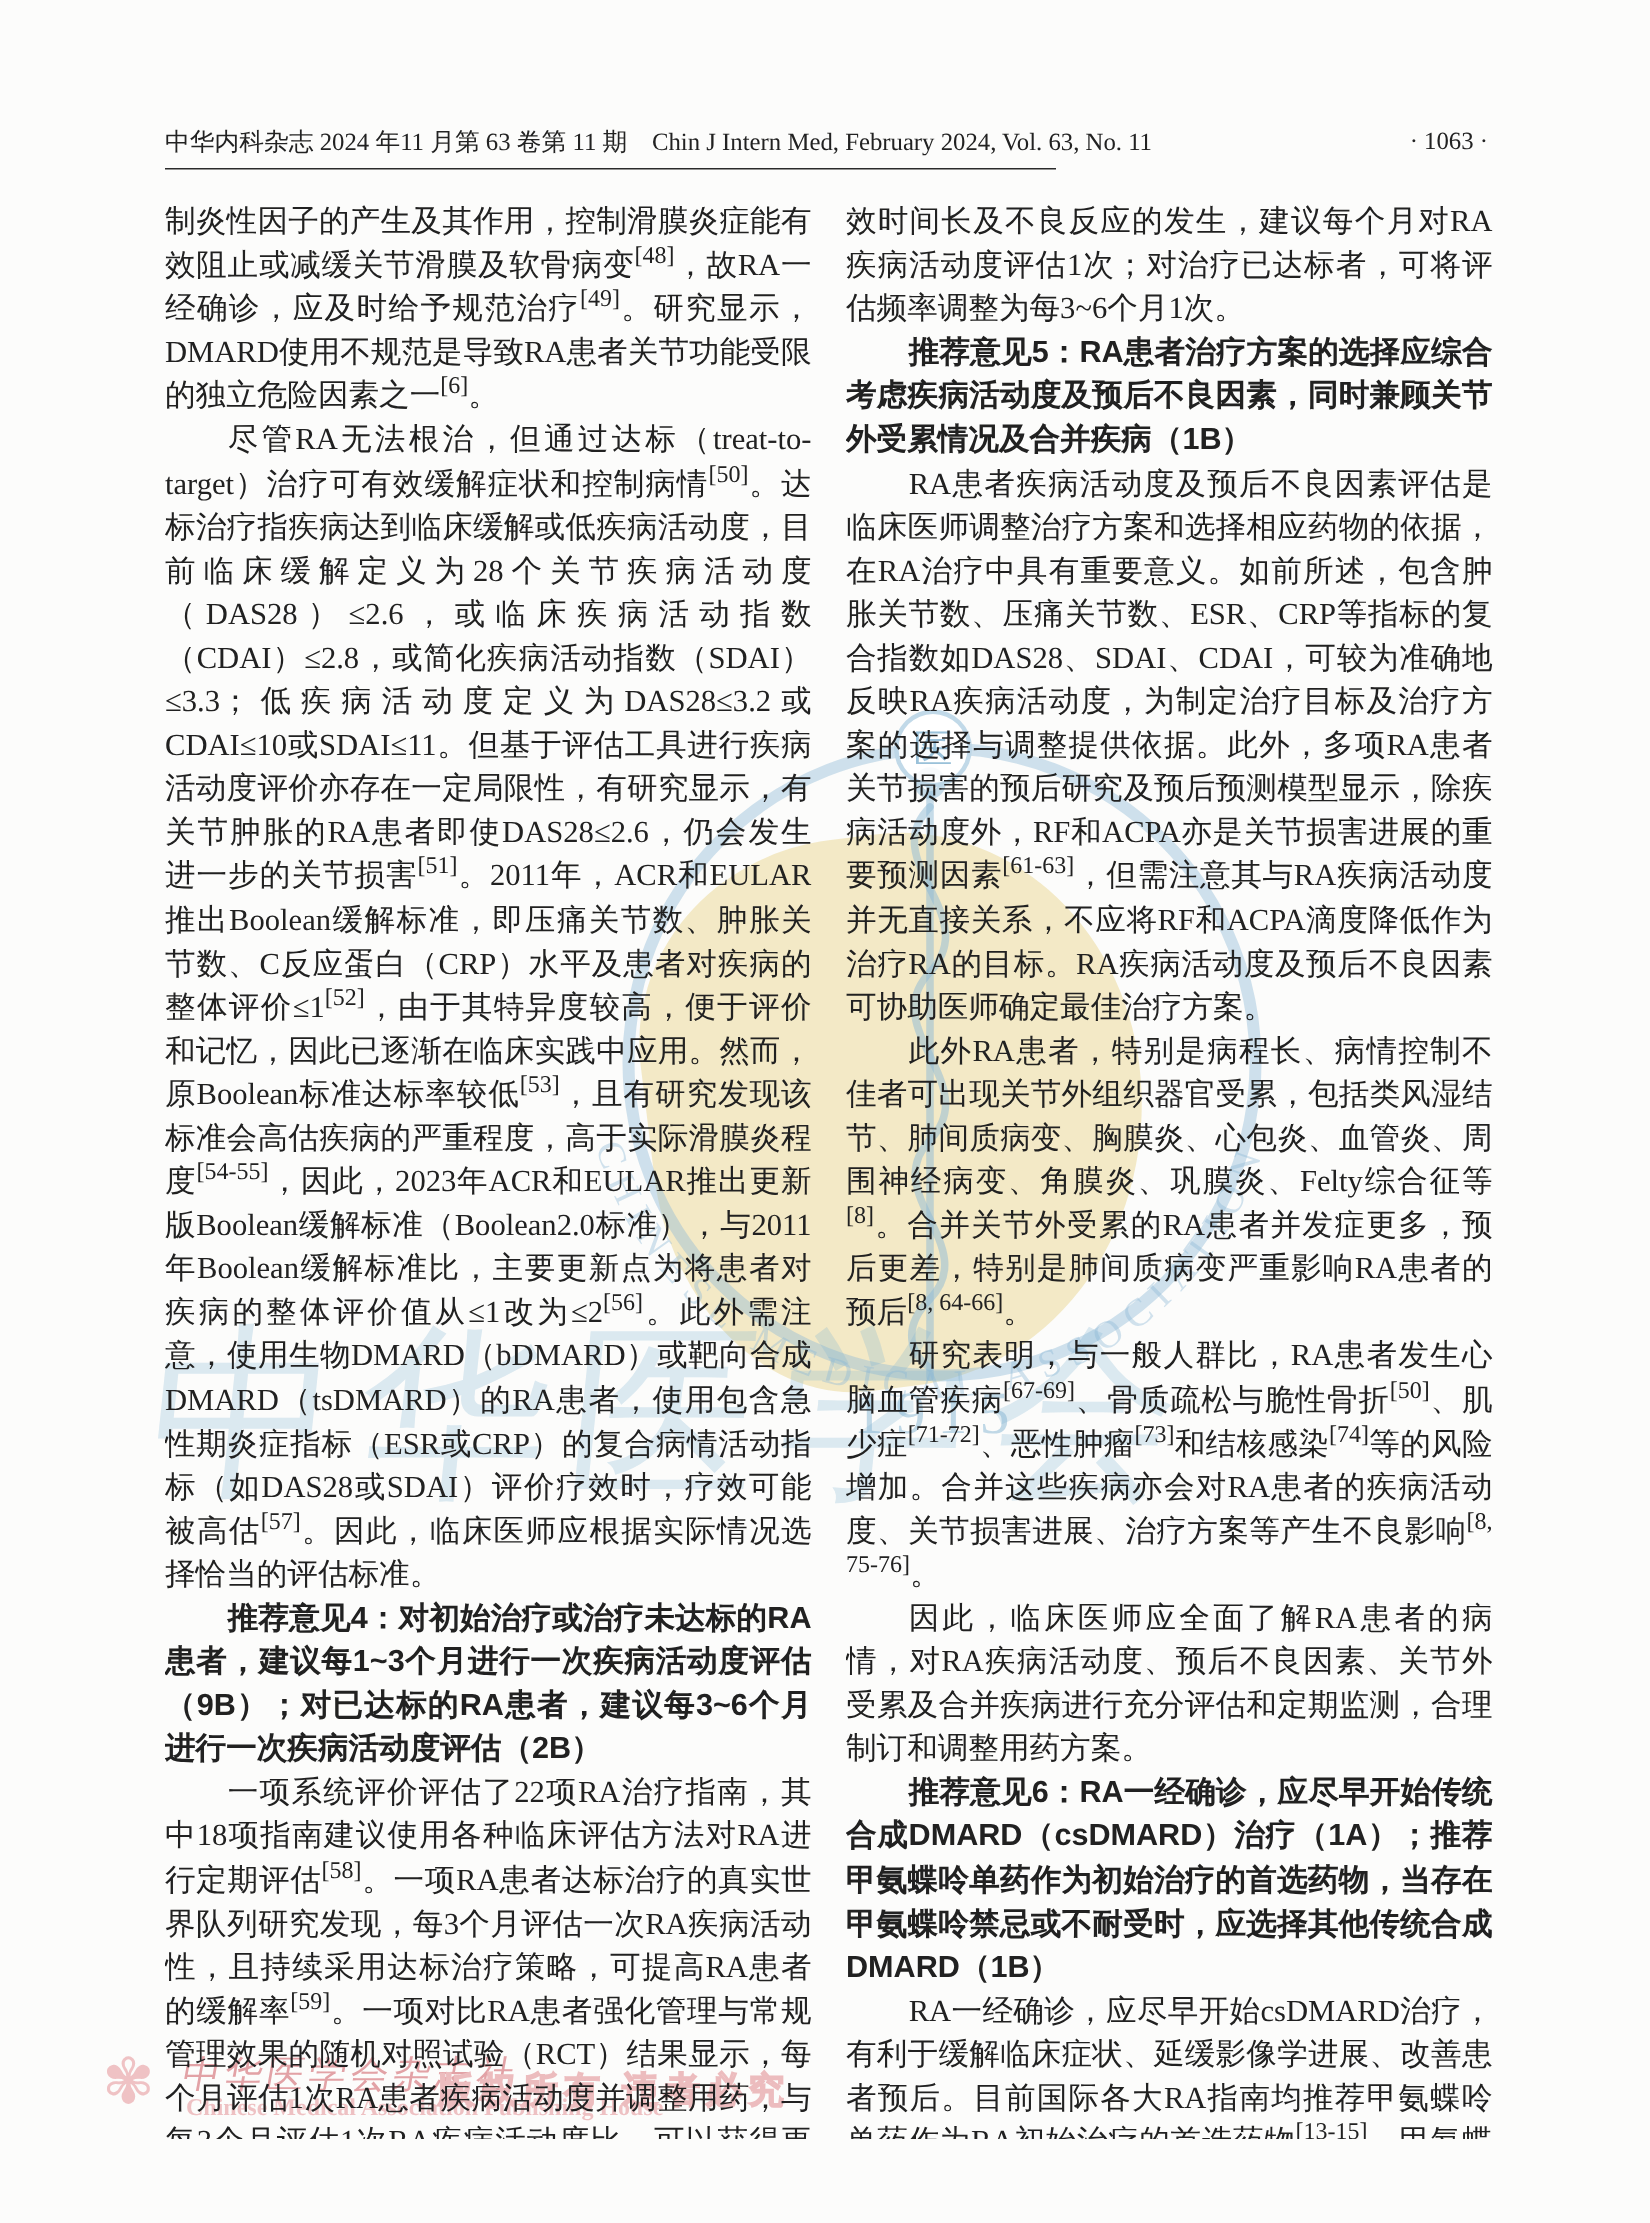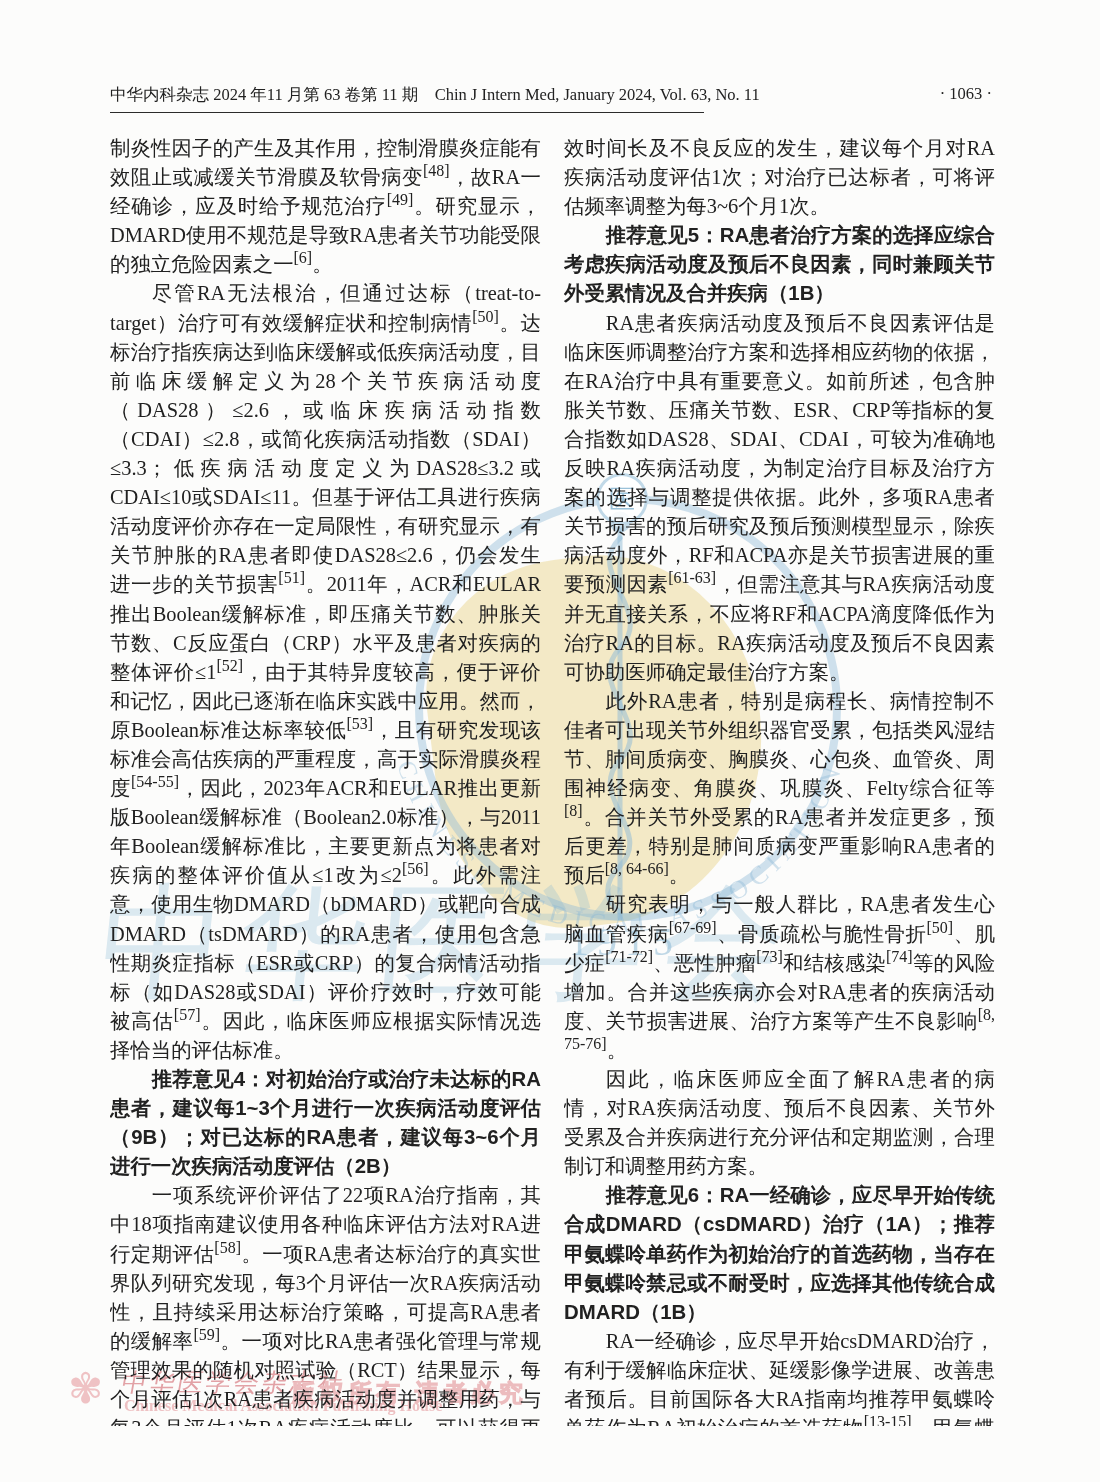--- a/index.html
+++ b/index.html
@@ -125,21 +125,21 @@
   </svg>
   <div class="wm wm-1915">1915</div>
   <div class="wm wm-script">中华医学会</div>
 
   <div class="wm wm-flower">✾</div>
   <div class="wm wm-pub-cn">中华医学会杂志社</div>
   <div class="wm wm-pub-en">Chinese Medical Association Publishing House</div>
   <div class="wm wm-copyright">版权所有 违者必究</div>
 
   <div class="header">
-    <span>中华内科杂志 2024 年11 月第 63 卷第 11 期　Chin J Intern Med, January 2024, Vol. 63, No. 11</span>
+    <span>中华内科杂志 2024 年11 月第 63 卷第 11 期　Chin J Intern Med, February 2024, Vol. 63, No. 11</span>
     <span>· 1063 ·</span>
   </div>
   <div class="header-rule"></div>
 
   <div class="col col-left" id="col-left">
       <p class="para">制炎性因子的产生及其作用，控制滑膜炎症能有效阻止或减缓关节滑膜及软骨病变<sup class="ref">[48]</sup>，故RA一经确诊，应及时给予规范治疗<sup class="ref">[49]</sup>。研究显示，DMARD使用不规范是导致RA患者关节功能受限的独立危险因素之一<sup class="ref">[6]</sup>。</p>
       <p class="para indent">尽管RA无法根治，但通过达标（treat-to-target）治疗可有效缓解症状和控制病情<sup class="ref">[50]</sup>。达标治疗指疾病达到临床缓解或低疾病活动度，目前临床缓解定义为28个关节疾病活动度（DAS28）≤2.6，或临床疾病活动指数（CDAI）≤2.8，或简化疾病活动指数（SDAI）≤3.3；低疾病活动度定义为DAS28≤3.2或CDAI≤10或SDAI≤11。但基于评估工具进行疾病活动度评价亦存在一定局限性，有研究显示，有关节肿胀的RA患者即使DAS28≤2.6，仍会发生进一步的关节损害<sup class="ref">[51]</sup>。2011年，ACR和EULAR推出Boolean缓解标准，即压痛关节数、肿胀关节数、C反应蛋白（CRP）水平及患者对疾病的整体评价≤1<sup class="ref">[52]</sup>，由于其特异度较高，便于评价和记忆，因此已逐渐在临床实践中应用。然而，原Boolean标准达标率较低<sup class="ref">[53]</sup>，且有研究发现该标准会高估疾病的严重程度，高于实际滑膜炎程度<sup class="ref">[54-55]</sup>，因此，2023年ACR和EULAR推出更新版Boolean缓解标准（Boolean2.0标准），与2011年Boolean缓解标准比，主要更新点为将患者对疾病的整体评价值从≤1改为≤2<sup class="ref">[56]</sup>。此外需注意，使用生物DMARD（bDMARD）或靶向合成DMARD（tsDMARD）的RA患者，使用包含急性期炎症指标（ESR或CRP）的复合病情活动指标（如DAS28或SDAI）评价疗效时，疗效可能被高估<sup class="ref">[57]</sup>。因此，临床医师应根据实际情况选择恰当的评估标准。</p>
       <p class="para rec indent">推荐意见4：对初始治疗或治疗未达标的RA患者，建议每1~3个月进行一次疾病活动度评估（9B）；对已达标的RA患者，建议每3~6个月进行一次疾病活动度评估（2B）</p>
       <p class="para indent">一项系统评价评估了22项RA治疗指南，其中18项指南建议使用各种临床评估方法对RA进行定期评估<sup class="ref">[58]</sup>。一项RA患者达标治疗的真实世界队列研究发现，每3个月评估一次RA疾病活动性，且持续采用达标治疗策略，可提高RA患者的缓解率<sup class="ref">[59]</sup>。一项对比RA患者强化管理与常规管理效果的随机对照试验（RCT）结果显示，每个月评估1次RA患者疾病活动度并调整用药，与每3个月评估1次RA疾病活动度比，可以获得更好的治疗反应。对初始治疗的RA患者，考虑到DMARD起</p>
     </div>

